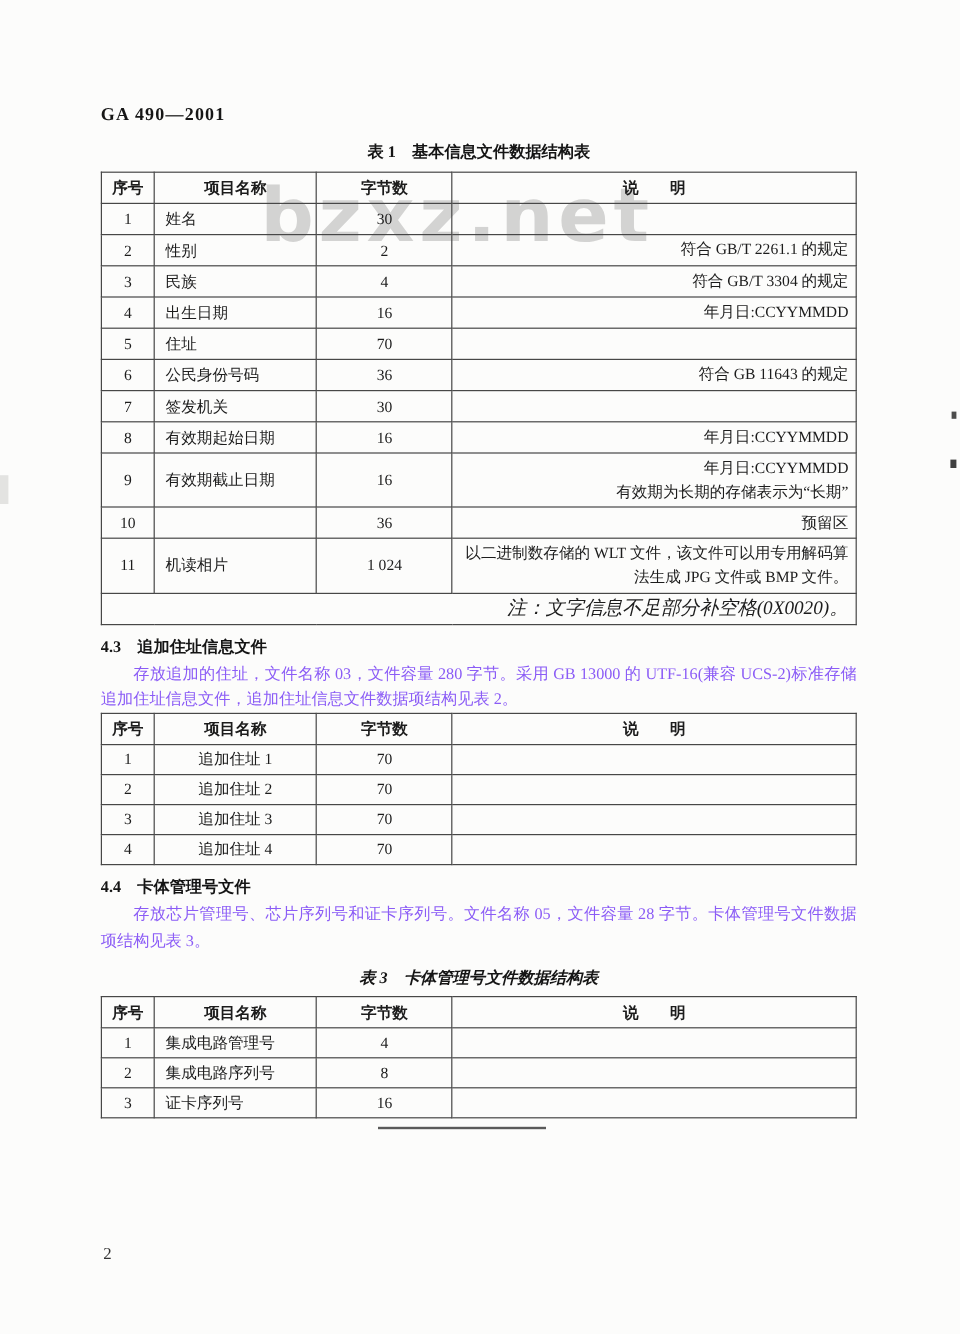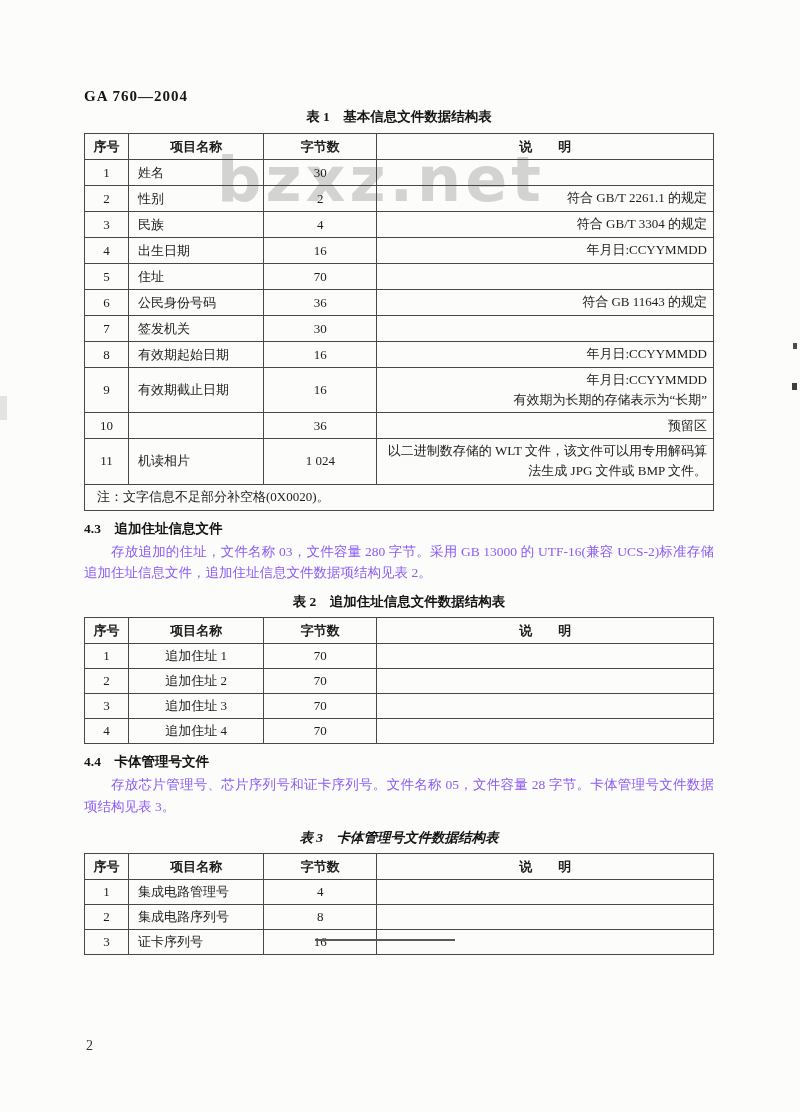--- a/index.html
+++ b/index.html
@@ -25,21 +25,21 @@
     font-weight: bold;
     letter-spacing: 1px;
     color: #161616;
   }
   .table-caption {
     text-align: center;
     font-weight: bold;
     font-size: 13.5px;
     color: #151515;
   }
-  .cap1 { margin-top: 3px; margin-bottom: 7px; }
+  .cap1 { margin-top: 13px; margin-bottom: 7px; }
   .cap2 { margin-top: 9px; margin-bottom: 6px; }
   .cap3 { margin-top: 11px; margin-bottom: 6px; font-style: italic; }
   table {
     width: 100%;
     border-collapse: collapse;
     table-layout: fixed;
   }
   th, td {
     border: 1px solid #474747;
     font-size: 13px;
@@ -54,24 +54,25 @@
     font-size: 13px;
   }
   td { height: 25px; }
   .t1 td { height: 26px; }
   .c-no   { text-align: center; }
   .c-name { text-align: left; padding-left: 9px; }
   .t-center-name .c-name { text-align: center; padding-left: 6px; }
   .c-bytes { text-align: center; }
   .c-desc { text-align: right; padding-left: 10px; white-space: pre-line; line-height: 1.55; }
   .note-cell {
-    text-align: left;
+    text-align: right;
     padding-left: 12px;
     height: 23px;
-    font-size: 13px;
+    font-size: 16px;
+    font-style: italic;
   }
   .section-heading {
     font-weight: bold;
     font-size: 13.5px;
     margin-top: 9px;
     color: #141414;
   }
   .para {
     font-size: 13.5px;
     line-height: 1.62;
@@ -117,21 +118,21 @@
 </style>
 </head>
 <body>
 
 <div class="page">
 
   <div class="watermark">bzxz.net</div>
 
   <div class="content">
 
-    <div class="doc-code">GA 760—2004</div>
+    <div class="doc-code">GA 490—2001</div>
 
     <div class="table-caption cap1">表 1　基本信息文件数据结构表</div>
 
     <table class="t1">
       <colgroup>
         <col style="width:7%">
           <col style="width:21.5%">
           <col style="width:18%">
           <col style="width:53.5%">
       </colgroup>
@@ -215,21 +216,20 @@
       <tfoot>
         <tr>
           <td class="note-cell" colspan="4">注：文字信息不足部分补空格(0X0020)。</td>
         </tr>
       </tfoot>
     </table>
 
     <div class="section-heading">4.3　追加住址信息文件</div>
     <p class="para">存放追加的住址，文件名称 03，文件容量 280 字节。采用 GB 13000 的 UTF-16(兼容 UCS-2)标准存储追加住址信息文件，追加住址信息文件数据项结构见表 2。</p>
 
-    <div class="table-caption cap2">表 2　追加住址信息文件数据结构表</div>
 
     <table class="t-center-name">
       <colgroup>
         <col style="width:7%">
           <col style="width:21.5%">
           <col style="width:18%">
           <col style="width:53.5%">
       </colgroup>
       <thead>
         <tr>

